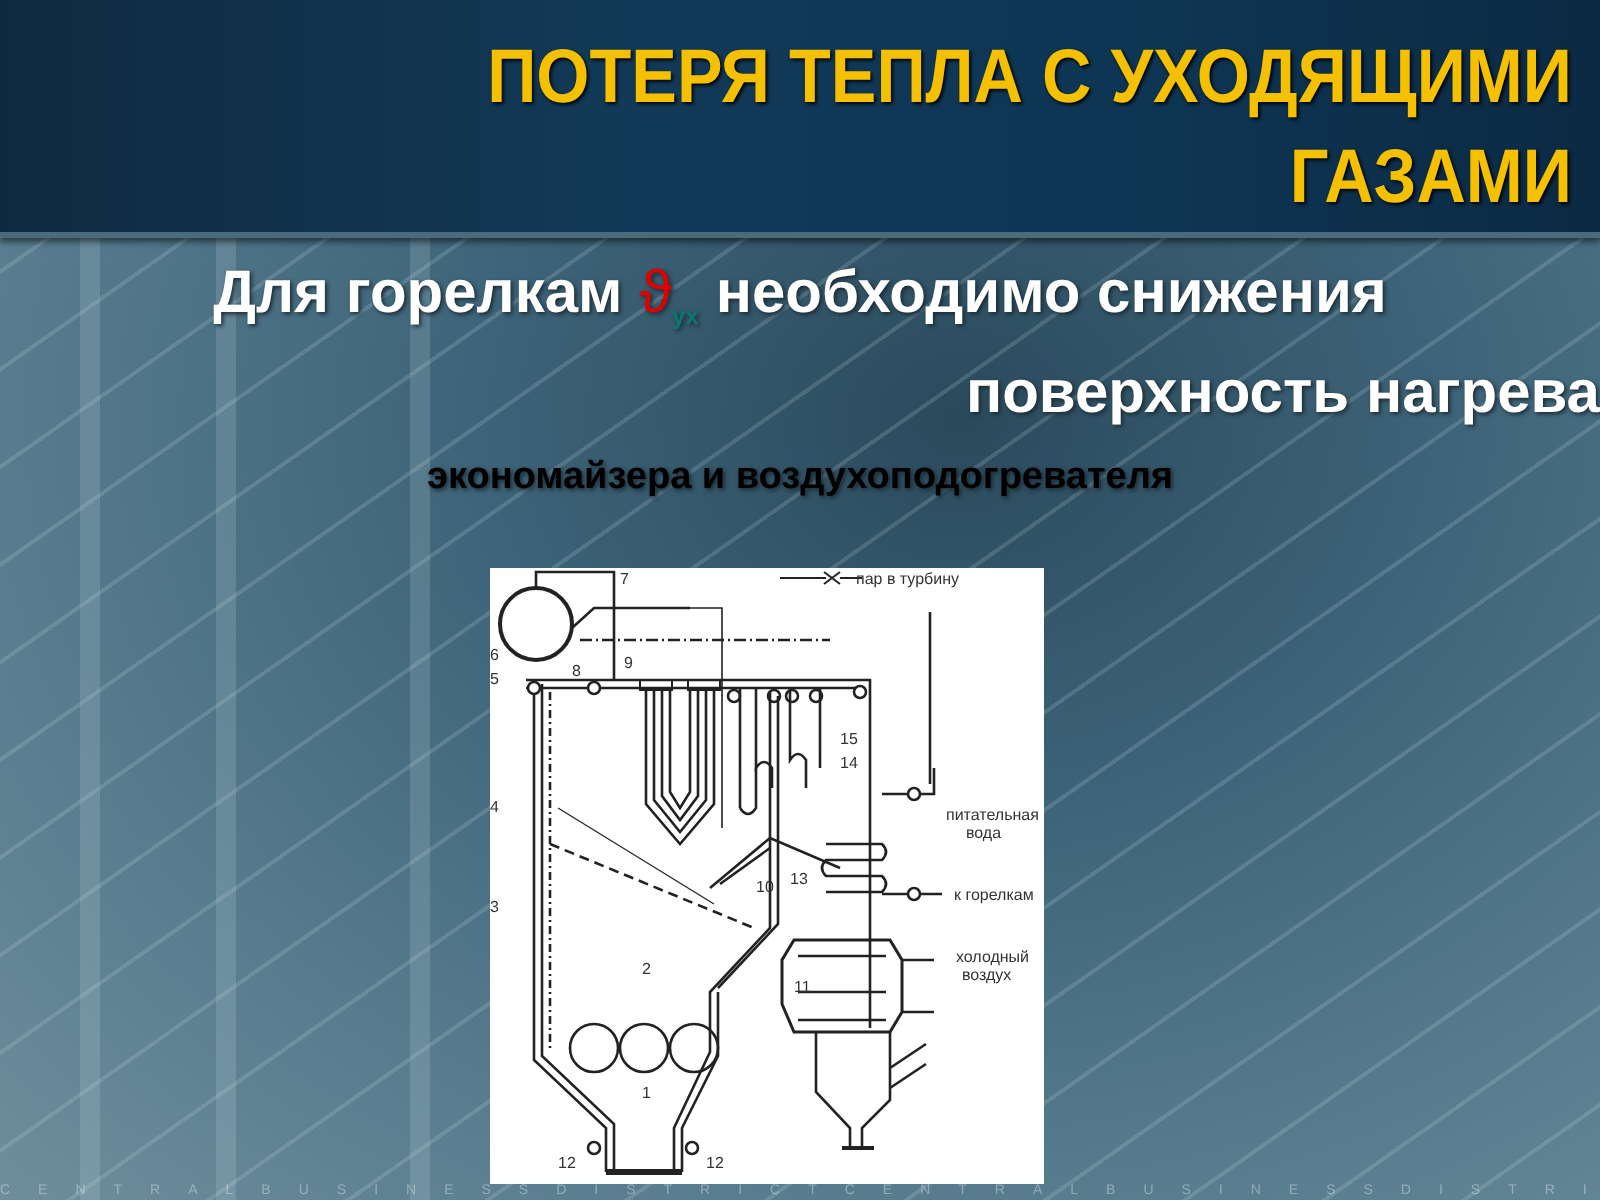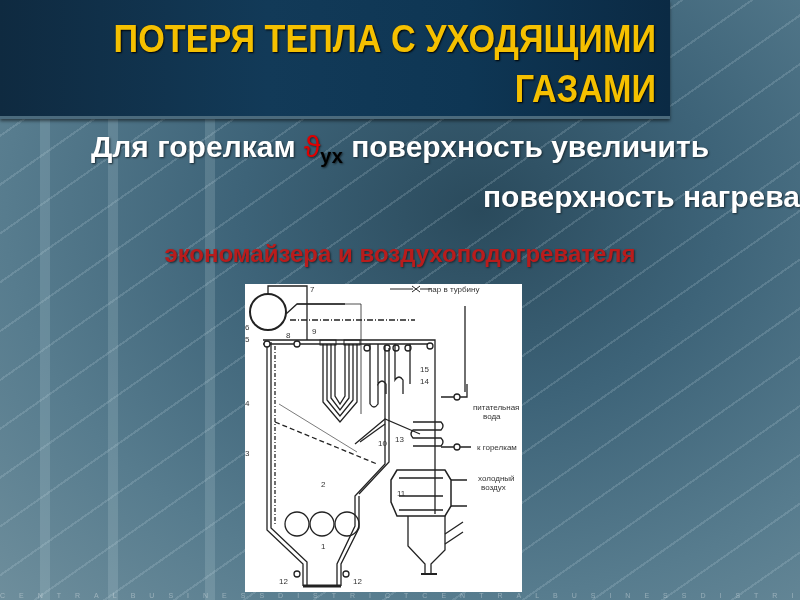--- a/index.html
+++ b/index.html
@@ -3,52 +3,52 @@
 <meta charset="utf-8">
 <style>
   html,body{margin:0;padding:0;}
   body{width:800px;height:600px;overflow:hidden;position:relative;
     font-family:"Liberation Sans",sans-serif;
     background:
       repeating-linear-gradient(-35deg, rgba(255,255,255,0) 0 38px, rgba(200,220,230,0.18) 38px 40px),
       radial-gradient(ellipse at 60% 35%, #2a4a5c 0%, #3d6378 35%, #577c8e 70%, #6e8e9c 100%);
   }
   .bg-vert{position:absolute;top:118px;bottom:0;width:10px;background:rgba(200,220,230,0.18);}
-  .header{position:absolute;left:0;top:0;width:670px;height:116px;
+  .header{position:absolute;left:0;top:0;width:800px;height:116px;
     background:linear-gradient(90deg,#0f2a40 0%,#123a58 40%,#0e3654 70%,#0b2a44 100%);
     border-bottom:3px solid #4b6a7c;box-shadow:0 2px 3px rgba(0,0,0,0.5);}
   .title{position:absolute;right:14px;top:14px;width:700px;text-align:right;
     color:#f5c000;font-weight:bold;font-size:38px;line-height:50px;
     letter-spacing:0px;transform:scaleX(0.9);transform-origin:right top;
     text-shadow:1px 1px 2px #000;}
   .line{position:absolute;left:0;width:800px;text-align:center;font-weight:bold;
     text-shadow:1px 1px 2px #1a2a33;}
   .l1{top:130px;color:#ffffff;font-size:30px;}
   .l2{top:180px;color:#ffffff;font-size:30px;text-align:right;}
-  .l3{top:240px;color:#b91c1c;font-size:24px;}
+  .l3{top:228px;color:#000000;font-size:19px;}
   .sym{color:#e00000;font-weight:normal;}
-  .sub{color:#000000;font-size:20px;vertical-align:-6px;}
+  .sub{color:#0f766e;font-size:12px;vertical-align:-6px;}
   .figure{position:absolute;left:245px;top:284px;width:277px;height:308px;background:#ffffff;}
   .footer-strip{position:absolute;left:0;top:592px;width:800px;height:8px;
     font-size:7px;color:rgba(255,255,255,0.35);letter-spacing:14px;white-space:nowrap;overflow:hidden;}
   svg text{font-family:"Liberation Sans",sans-serif;font-size:8px;fill:#333;}
 </style>
 </head>
 <body>
 
 <div class="bg-vert" style="left:40px"></div>
 <div class="bg-vert" style="left:108px"></div>
 <div class="bg-vert" style="left:205px"></div>
 
 <div class="header">
   <div class="title">ПОТЕРЯ ТЕПЛА С УХОДЯЩИМИ ГАЗАМИ</div>
 </div>
 
 <div class="line l1">
-  <span>Для горелкам </span><span class="sym">ϑ</span><span class="sub">ух</span><span> поверхность увеличить</span>
+  <span>Для горелкам </span><span class="sym">ϑ</span><span class="sub">ух</span><span> необходимо снижения</span>
 </div>
 <div class="line l2">поверхность нагрева</div>
 <div class="line l3">экономайзера  и воздухоподогревателя</div>
 
 <div class="figure">
 <svg width="277" height="308" viewBox="0 0 277 308" xmlns="http://www.w3.org/2000/svg">
   <g fill="none" stroke="#222" stroke-width="1.3">
 
     <circle cx="23" cy="28" r="18" stroke-width="2"></circle>
     <path d="M23 10 V2 H62 V56"></path>

